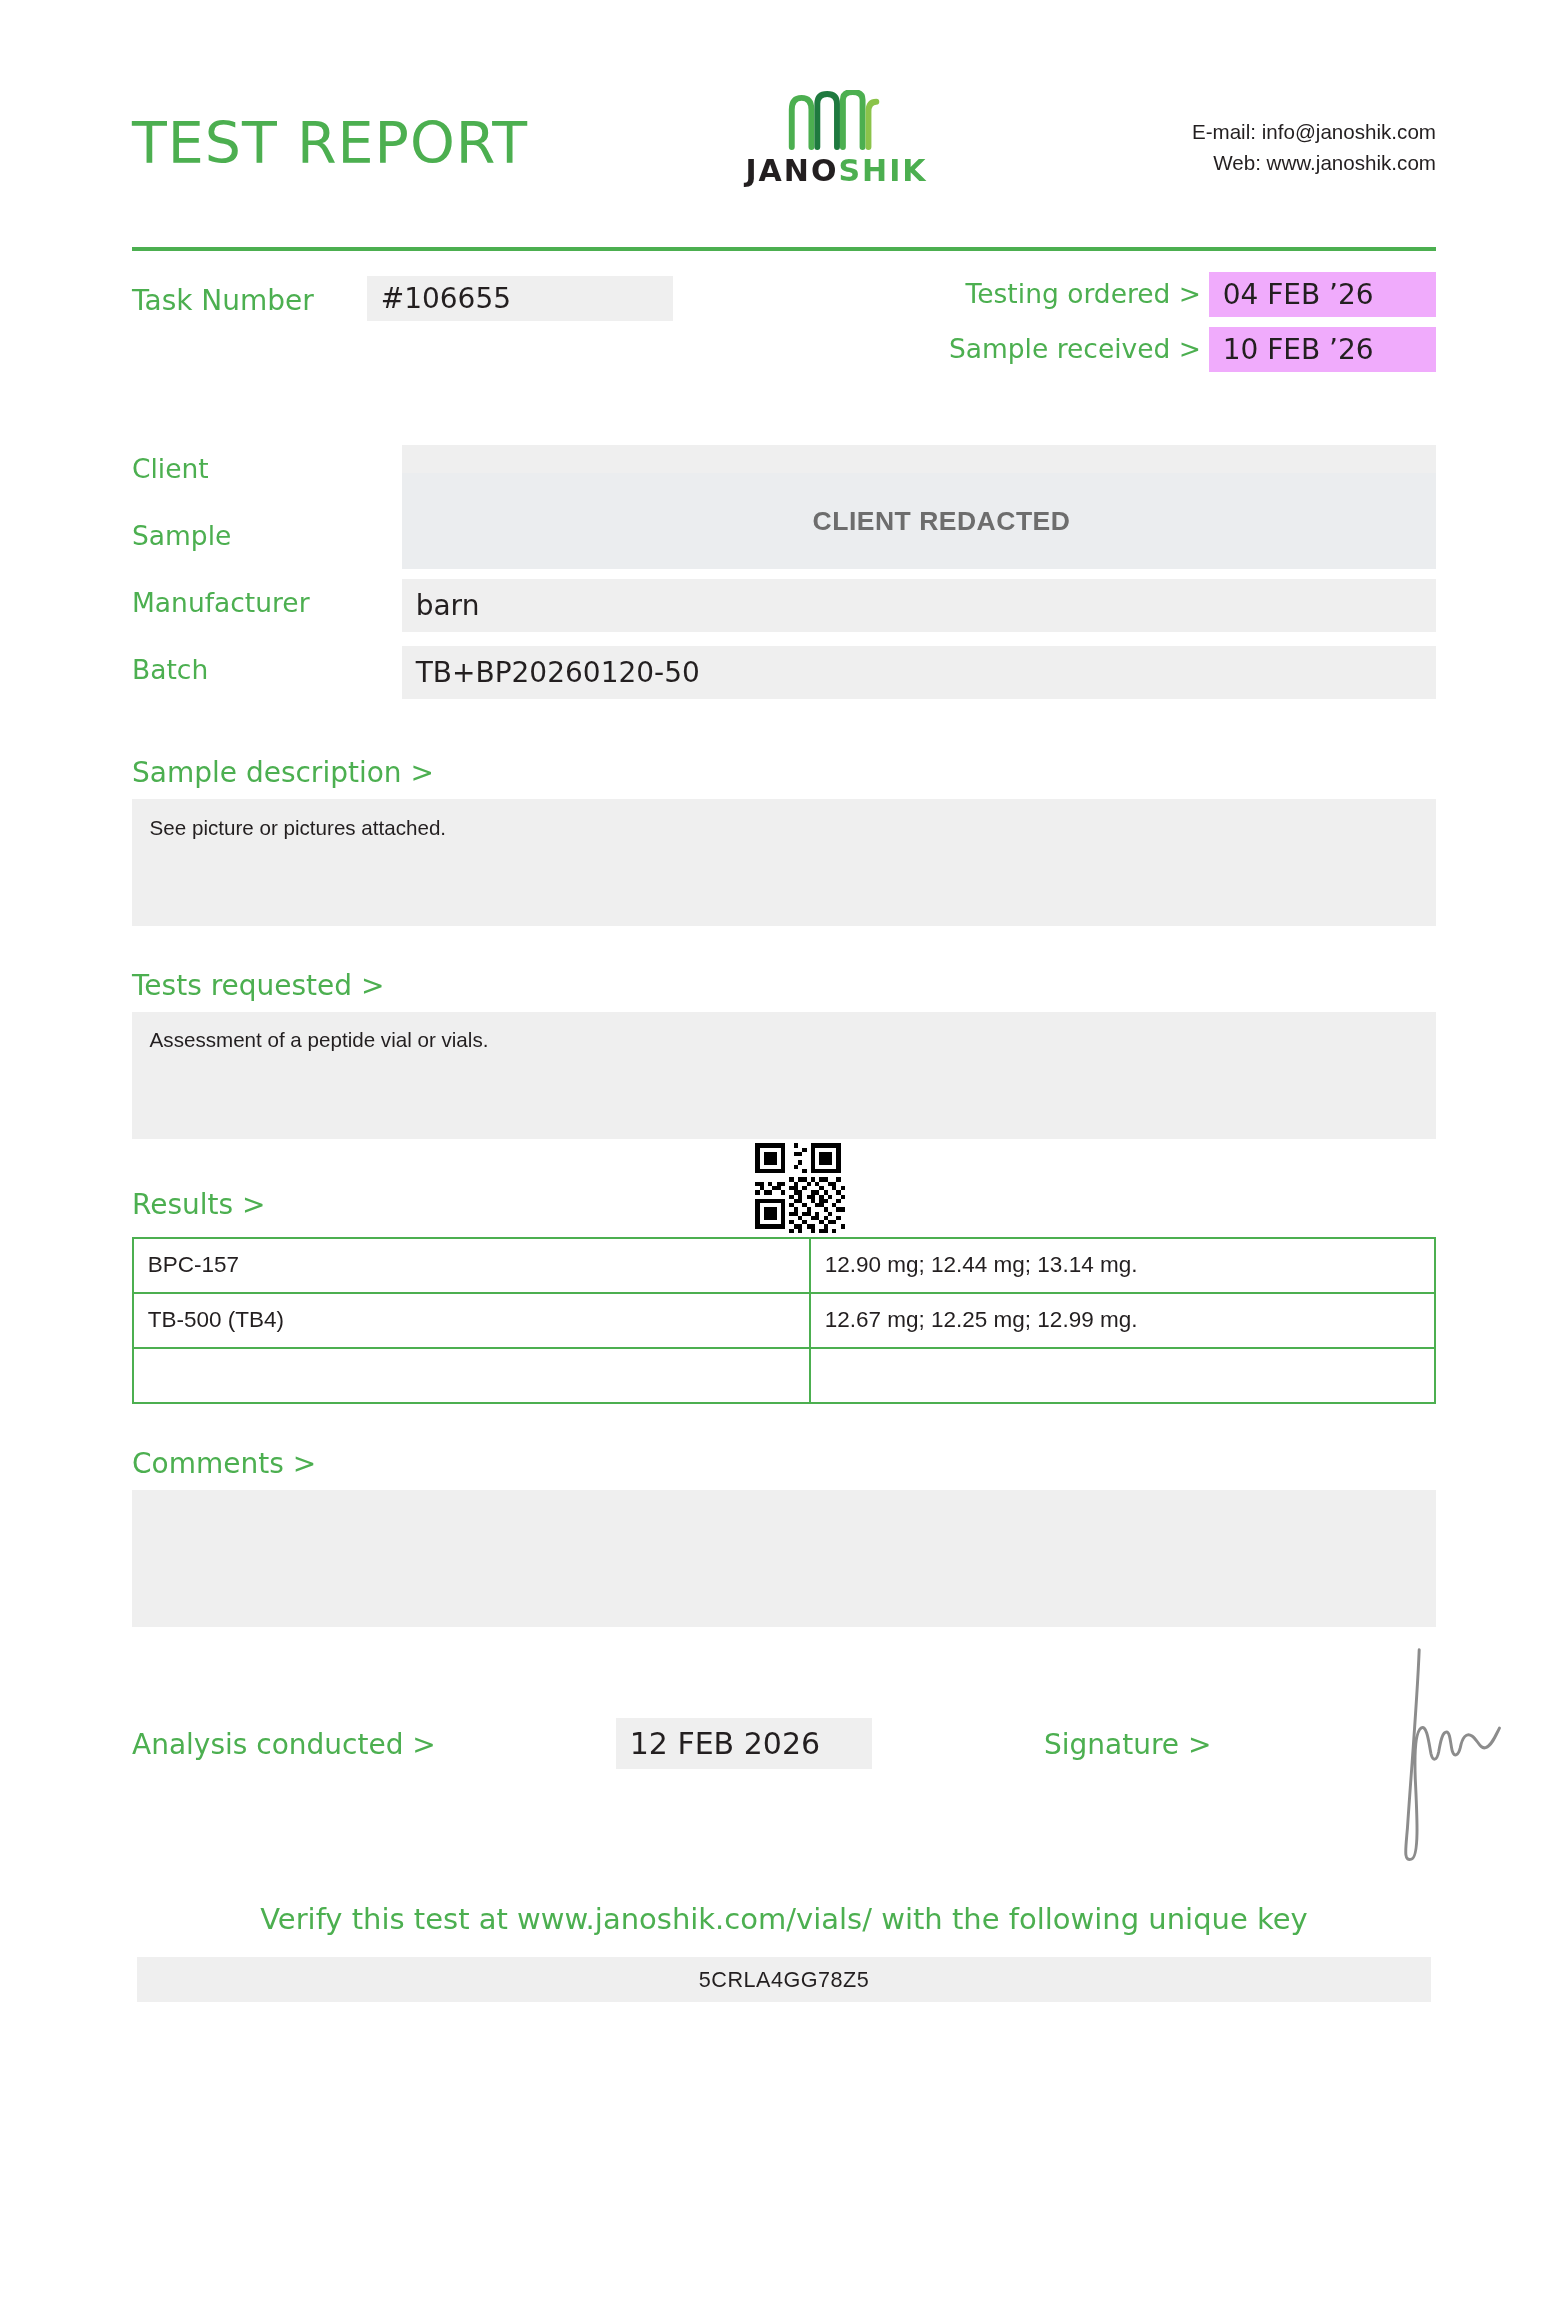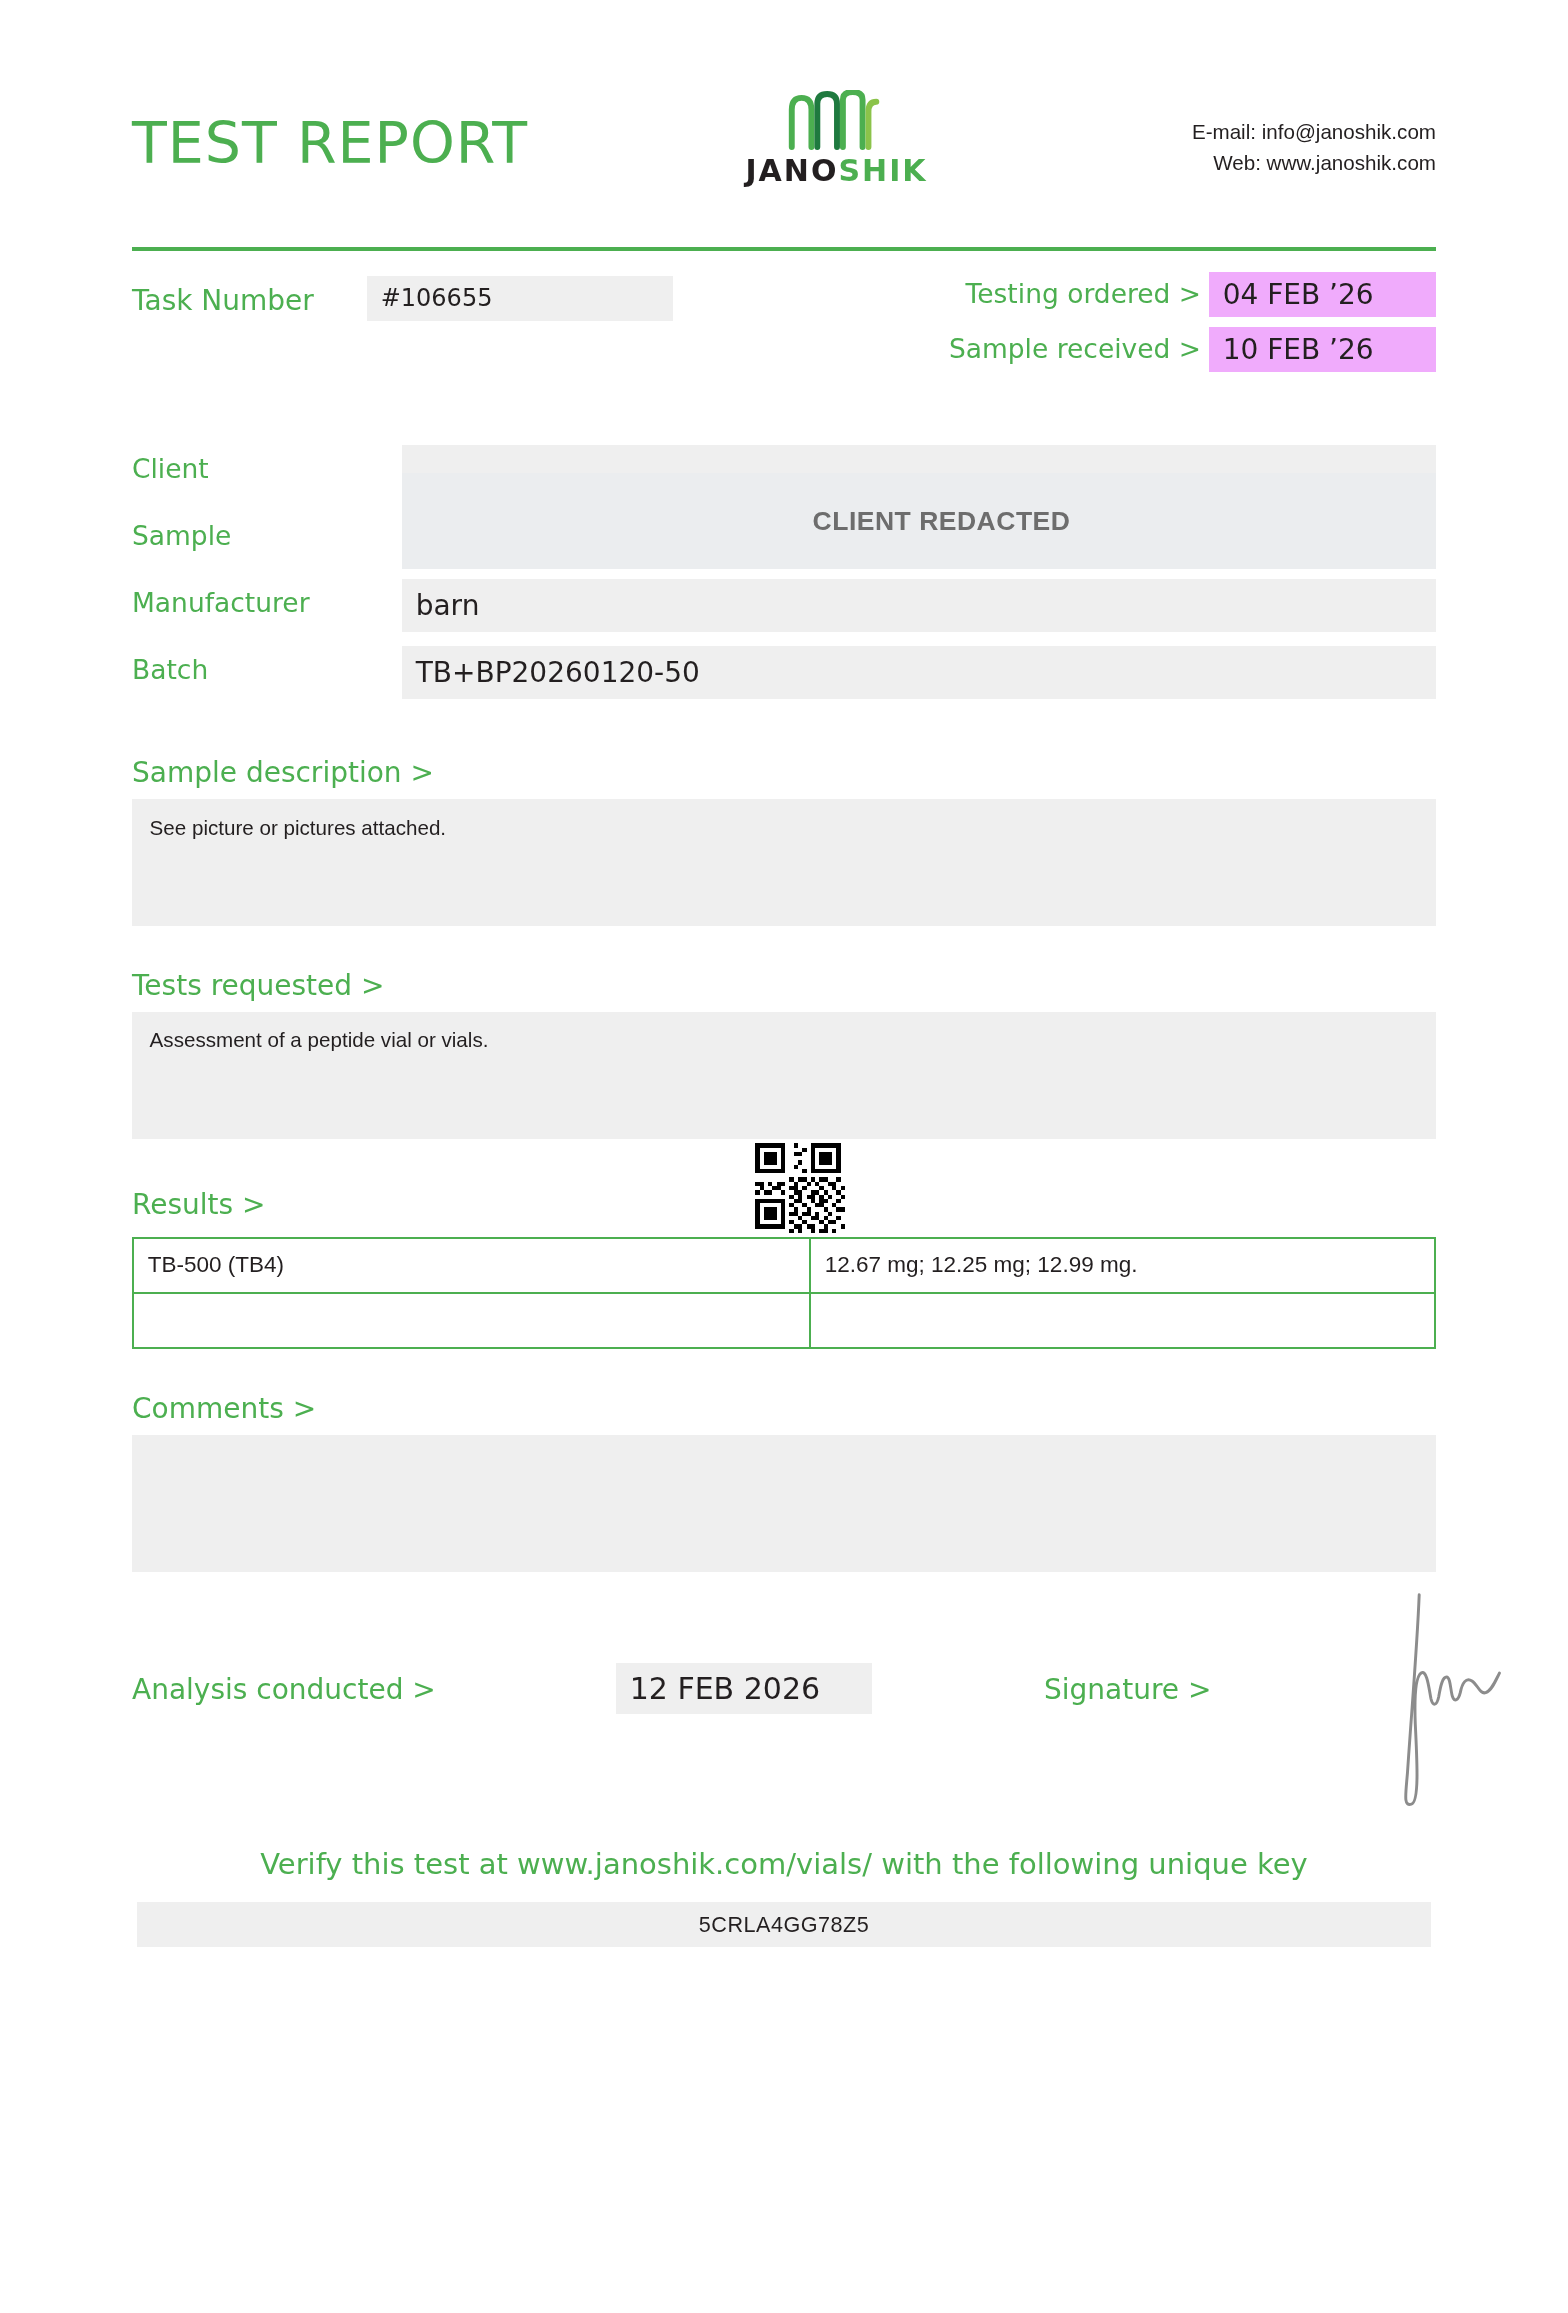--- a/index.html
+++ b/index.html
@@ -96,21 +96,21 @@
     font-size: 28px;
   }
   .task-value {
     position: absolute;
     left: 235px;
     top: 0px;
     width: 306px;
     height: 45px;
     line-height: 45px;
     background: #efefef;
-    font-size: 24px;
+    font-size: 28px;
     padding-left: 13.7px;
     box-sizing: border-box;
     color: #231f20;
   }
   .date-block {
     position: absolute;
     right: 0;
     top: -3.9px;
     width: 549px;
   }
@@ -475,20 +475,24 @@
               <rect x="16" y="21" width="2" height="1"></rect>
               <rect x="19" y="21" width="1" height="1"></rect>
           </g>
         </svg>
       </div>
     </div>
 
     <table class="results">
       <tbody>
         <tr>
+          <td class="col1">BPC-157</td>
+          <td>12.90 mg; 12.44 mg; 13.14 mg.</td>
+        </tr>
+        <tr>
           <td class="col1">TB-500 (TB4)</td>
           <td>12.67 mg; 12.25 mg; 12.99 mg.</td>
         </tr>
         <tr>
           <td class="col1"></td>
           <td></td>
         </tr>
       </tbody>
     </table>
 

